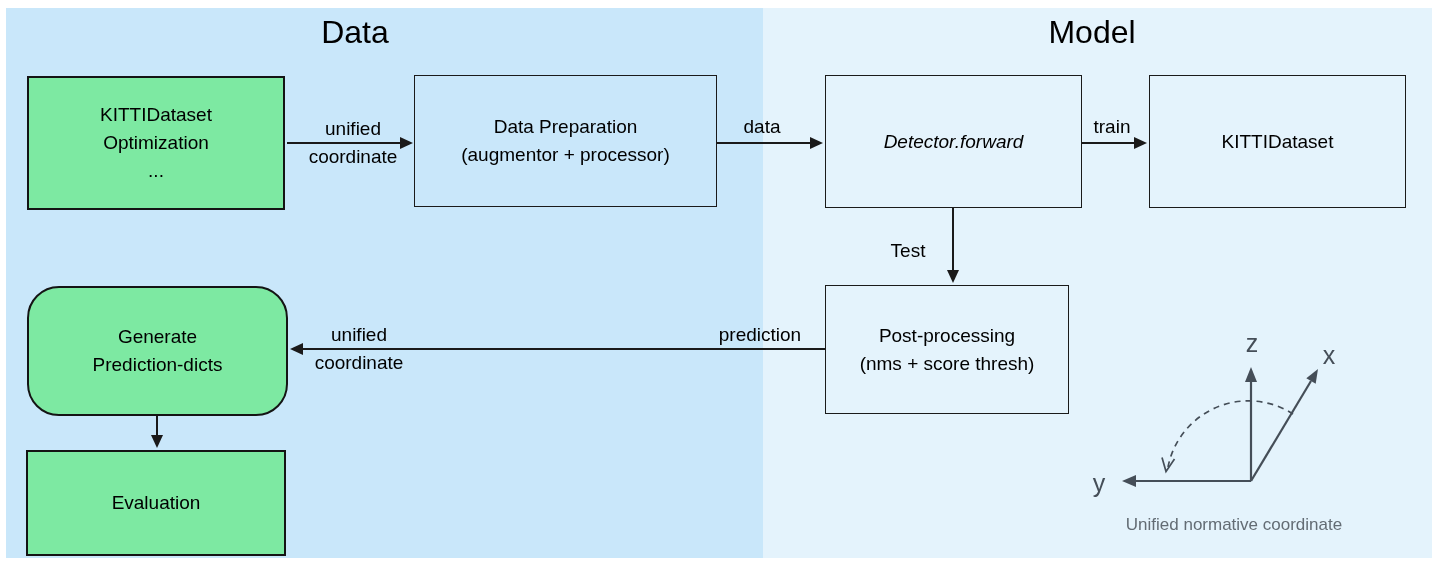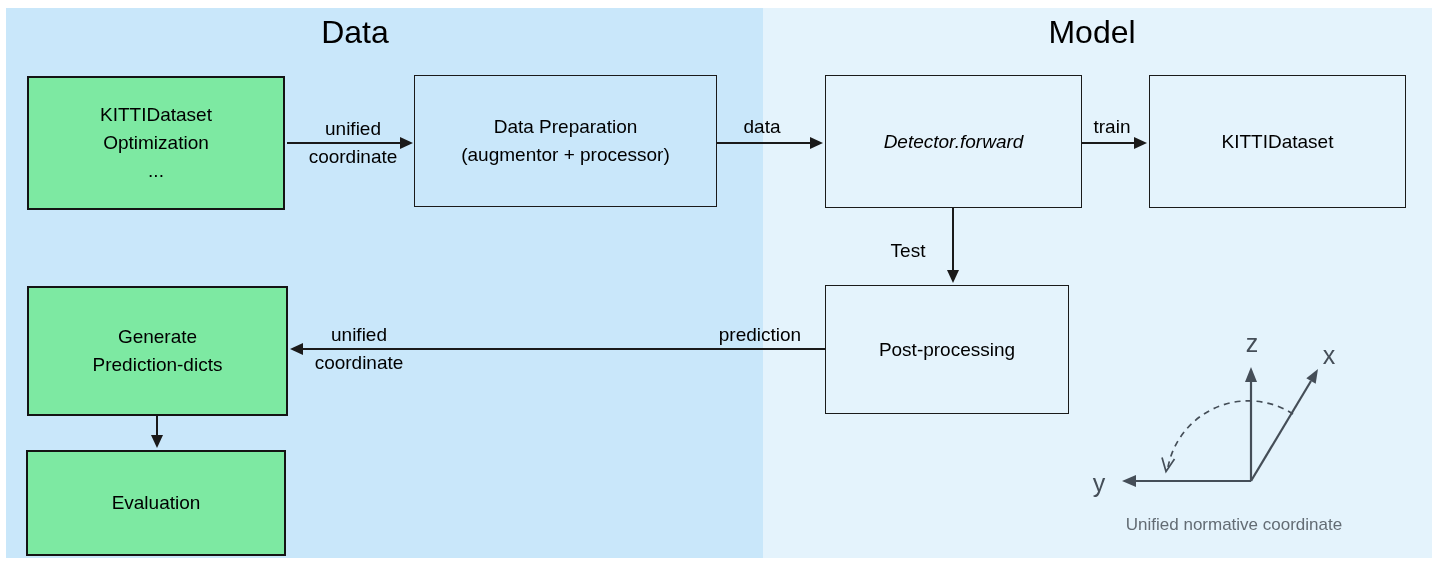--- a/index.html
+++ b/index.html
@@ -55,23 +55,24 @@
 <div class="box box-light" style="left:825px;top:75px;width:257px;height:133px;font-style:italic;">
   <div>Detector.forward</div>
 </div>
 
 <div class="box box-light" style="left:1149px;top:75px;width:257px;height:133px;">
   <div>KITTIDataset</div>
 </div>
 
 <div class="box box-light" style="left:825px;top:285px;width:244px;height:129px;">
   <div>Post-processing</div>
+  <div>(nms + score thresh)</div>
 </div>
 
-<div class="box box-green" style="left:27px;top:286px;width:261px;height:130px;">
+<div class="box box-green" style="left:27px;top:286px;width:261px;height:130px;border-radius:32px;">
   <div>Generate</div>
   <div>Prediction-dicts</div>
 </div>
 
 <div class="box box-green" style="left:26px;top:450px;width:260px;height:106px;">
   <div>Evaluation</div>
 </div>
 
 <svg class="overlay" width="1440" height="565" viewBox="0 0 1440 565">
   <g stroke="#1a1a1a" stroke-width="2" fill="#1a1a1a">

